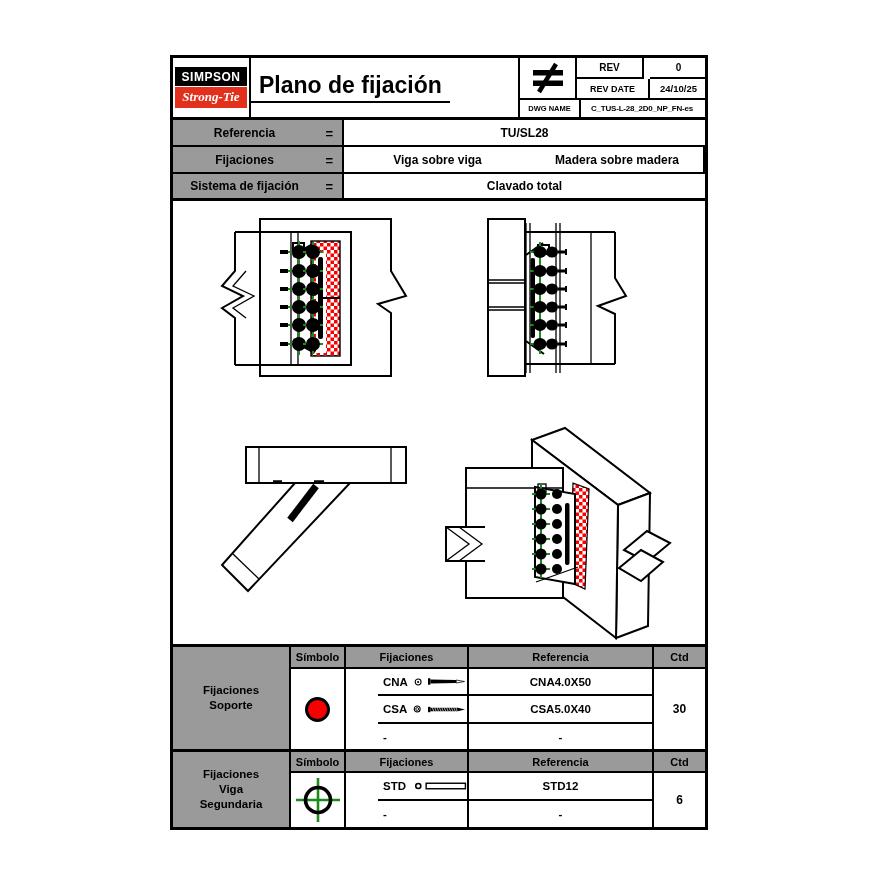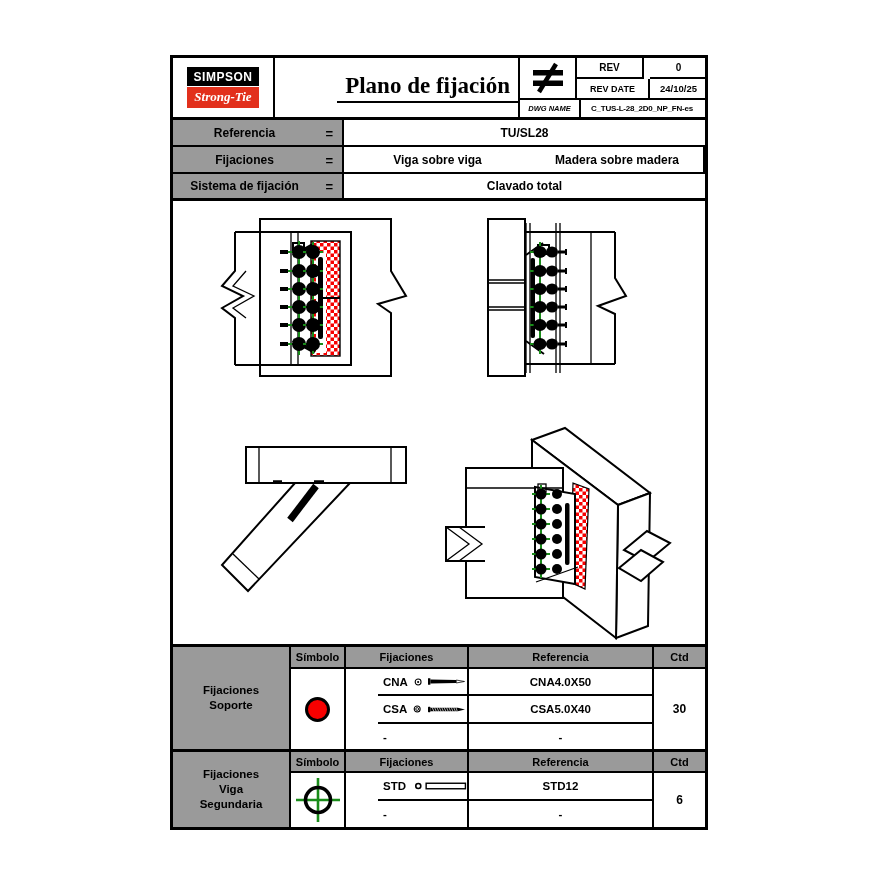--- a/index.html
+++ b/index.html
@@ -3,33 +3,33 @@
 <meta charset="utf-8">
 <style>
   * { margin:0; padding:0; box-sizing:border-box; }
   html,body { width:880px; height:880px; background:#fff; font-family:"Liberation Sans",sans-serif; color:#000; }
   .canvas { position:relative; width:880px; height:880px; background:#fff; overflow:hidden; }
 
   .doc { position:absolute; left:170px; top:55px; width:538px; height:775px; border:3px solid #000; background:#fff; }
 
   
   .hdr { display:flex; height:62px; border-bottom:3px solid #000; }
-  .logo-cell { width:102px; border-right:2px solid #000; display:flex; flex-direction:column; align-items:center; justify-content:center; gap:1px; padding:8px; }
+  .logo-cell { width:78px; border-right:2px solid #000; display:flex; flex-direction:column; align-items:center; justify-content:center; gap:1px; padding:8px; }
   .logo-top { width:72px; background:#000; color:#fff; font-weight:bold; font-size:12px; letter-spacing:.5px; text-align:center; padding:3px 0 2px; }
   .logo-bot { width:72px; background:var(--brand-red,#e2301c); color:#fff; font-weight:bold; font-style:italic; font-family:"Liberation Serif",serif; font-size:13px; text-align:center; padding:2px 0 3px; }
-  .title-cell { flex:1; display:flex; align-items:center; justify-content:flex-end;font-family:Liberation Serif, serif; }
+  .title-cell { flex:1; display:flex; align-items:center; justify-content:flex-start; }
   .title-cell span { font-size:23px; font-weight:bold; border-bottom:2px solid #000; padding:0 8px 2px; }
   .rev-block { width:187px; border-left:2px solid #000; position:relative; font-weight:bold; }
   .rb { position:absolute; display:flex; align-items:center; justify-content:center; }
   .rb.sym  { left:0; top:0; width:57px; height:42px; border-right:2px solid #000; border-bottom:2px solid #000; }
   .rb.revl { left:57px; top:0; width:67px; height:21px; border-right:2px solid #000; border-bottom:2px solid #000; font-size:10px; }
   .rb.revv { left:130px; top:0; width:57px; height:21px; border-bottom:2px solid #000; font-size:10px; }
   .rb.datl { left:57px; top:21px; width:73px; height:21px; border-right:2px solid #000; border-bottom:2px solid #000; font-size:9px; }
   .rb.datv { left:130px; top:21px; width:57px; height:21px; border-bottom:2px solid #000; font-size:9.5px; }
-  .rb.dwgl { left:0; top:42px; width:61px; height:17px; border-right:2px solid #000; font-size:7.5px;font-style:italic; }
+  .rb.dwgl { left:0; top:42px; width:61px; height:17px; border-right:2px solid #000; font-size:7.5px; }
   .rb.dwgv { left:59px; top:42px; width:126px; height:17px; font-size:8px; letter-spacing:-.2px; }
 
   
   .ref-row { display:flex; height:27px; border-bottom:2px solid #000; }
   .ref-row.last { border-bottom:3px solid #000; }
   .ref-lab { width:171px; background:var(--cell-gray,#9a9a9a); border-right:2px solid #000; position:relative; display:flex; align-items:center; justify-content:center; font-weight:bold; font-size:12px; padding-right:26px; }
   .ref-lab .eq { position:absolute; right:9px; top:50%; transform:translateY(-50%); font-size:13px; }
   .ref-vals { flex:1; display:flex; }
   .ref-val { flex:1; display:flex; align-items:center; justify-content:center; font-weight:bold; font-size:12px; }
   .ref-val.split1 { flex:0 0 174px; border-right:2px solid #000; }

